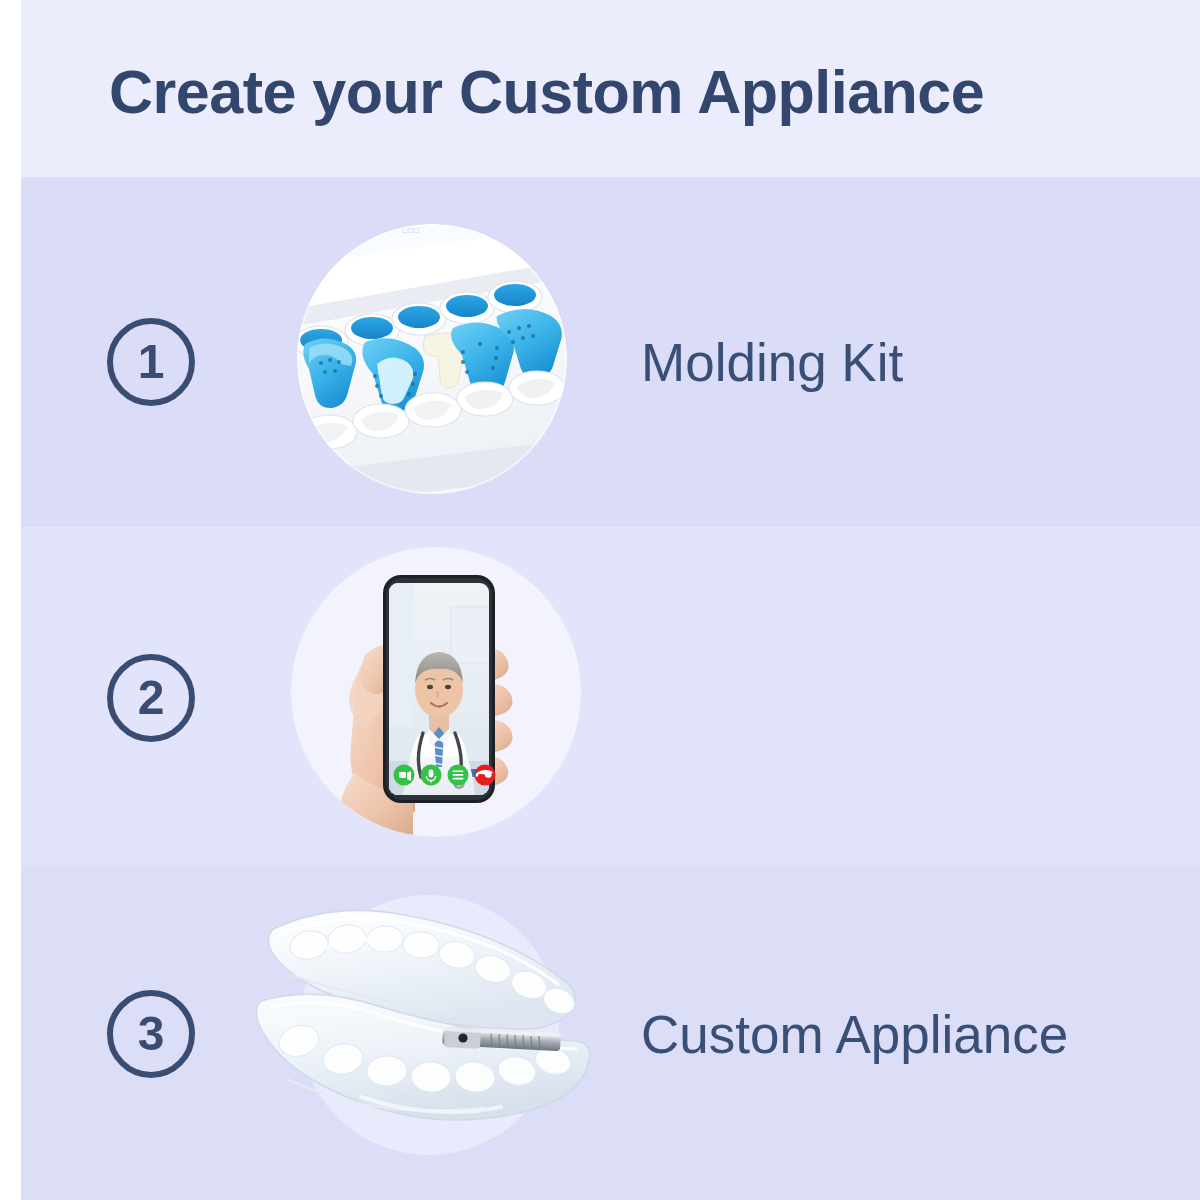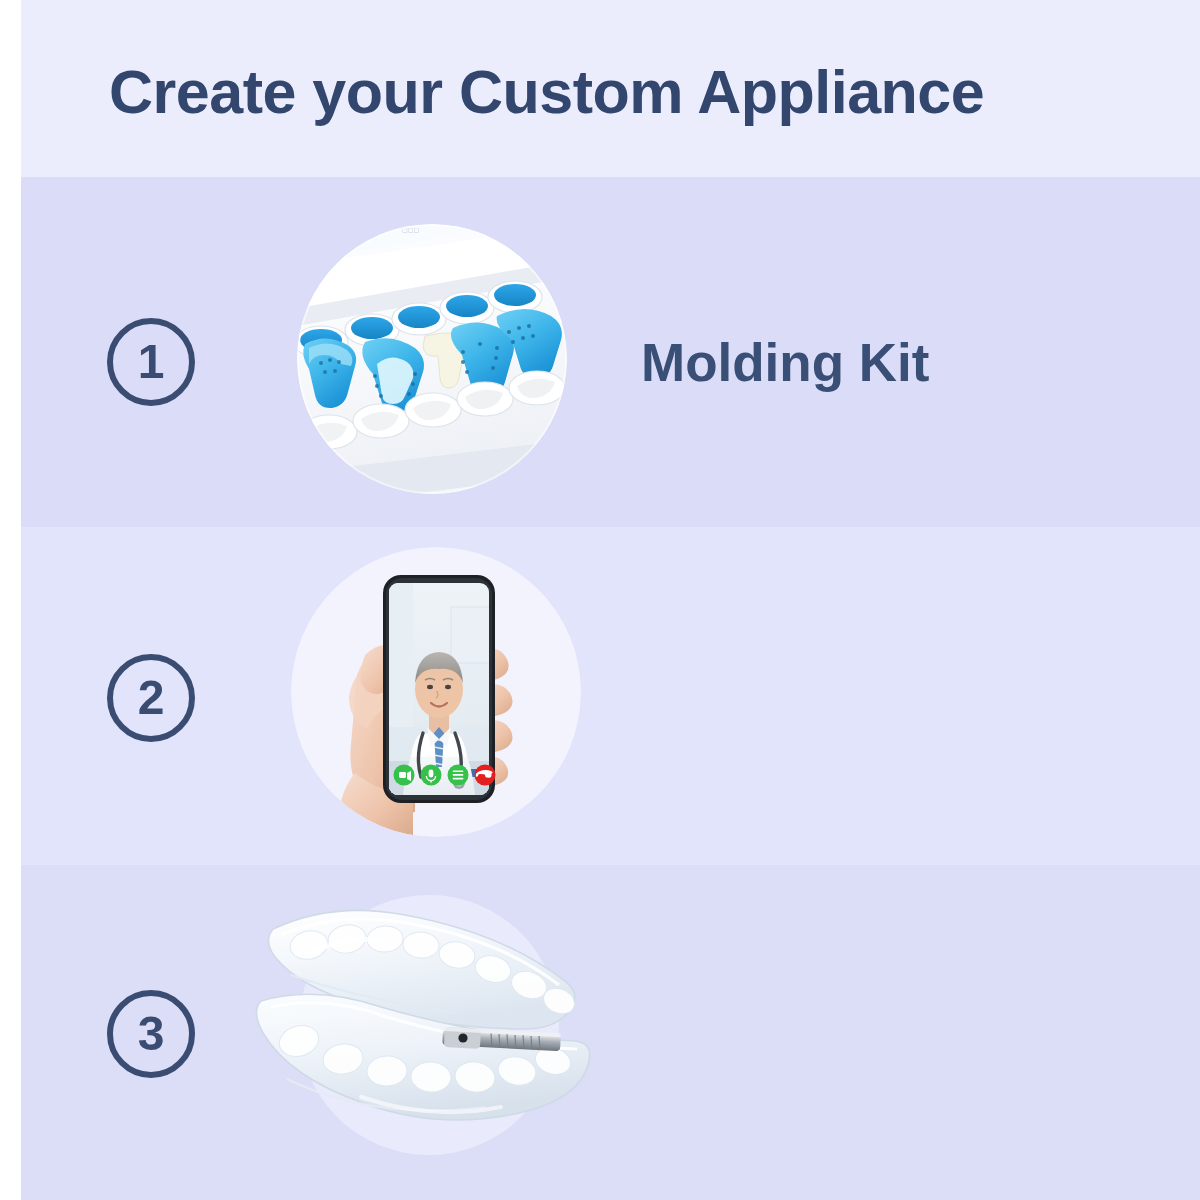--- a/index.html
+++ b/index.html
@@ -69,21 +69,21 @@
   }
   .row-1 .step-index { top: 141px; }
   .row-2 .step-index { top: 127px; }
   .row-3 .step-index { top: 125px; }
 
   .step-label {
     position: absolute;
     left: 620px;
     color: #3a4f76;
     font-size: 53px;
-    font-weight: 700;
+    font-weight: 400;
     line-height: 1.18;
     white-space: pre-line;
   }
   .row-1 .step-label { top: 155px; }
   .row-2 .step-label { top: 107px; }
   .row-3 .step-label { top: 139px; }
 
   
   .step-media {
     position: absolute;
@@ -445,15 +445,16 @@
             <path d="M240 150 l1 14 M248 151 l1 14 M256 151 l1 14 M264 152 l1 14 M272 152 l1 14 M280 153 l1 14 M288 153 l1 14"></path>
           </g>
           <rect x="192" y="144" width="118" height="4" rx="2" transform="rotate(3 192 144)" fill="#eef1f3" opacity="0.85"></rect>
         </g>
 
         <path d="M60 70 q34 -18 74 -12" fill="none" stroke="#ffffff" stroke-width="5" opacity="0.75" stroke-linecap="round"></path>
         <path d="M110 214 q70 24 140 10" fill="none" stroke="#ffffff" stroke-width="4" opacity="0.6" stroke-linecap="round"></path>
       </svg>
     </div>
 
+    <div class="step-label">Custom Appliance</div>
   </div>
 
 </div>
 
 </body></html>

